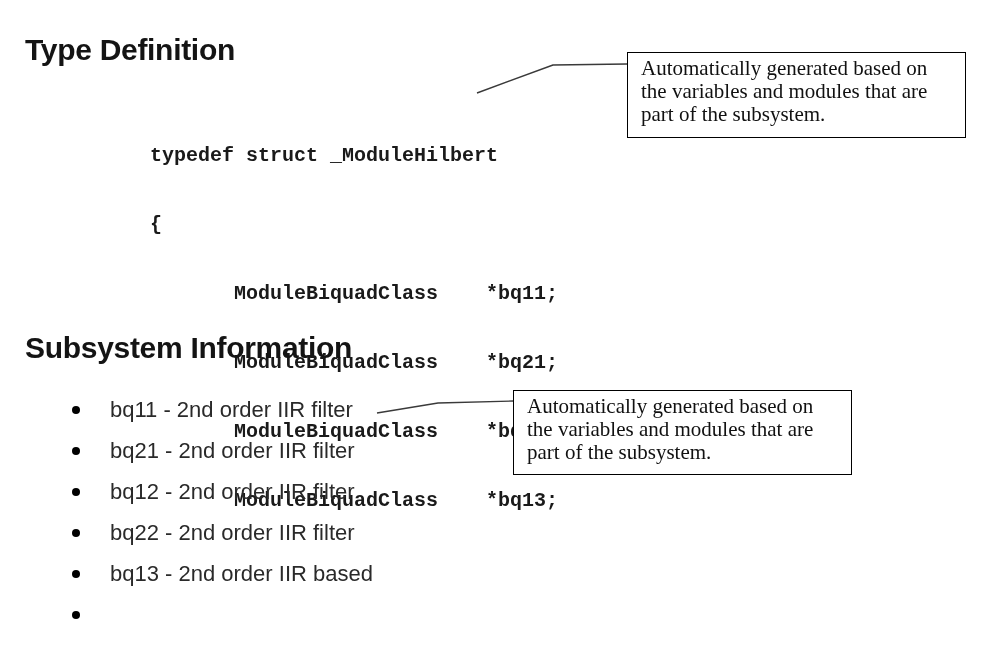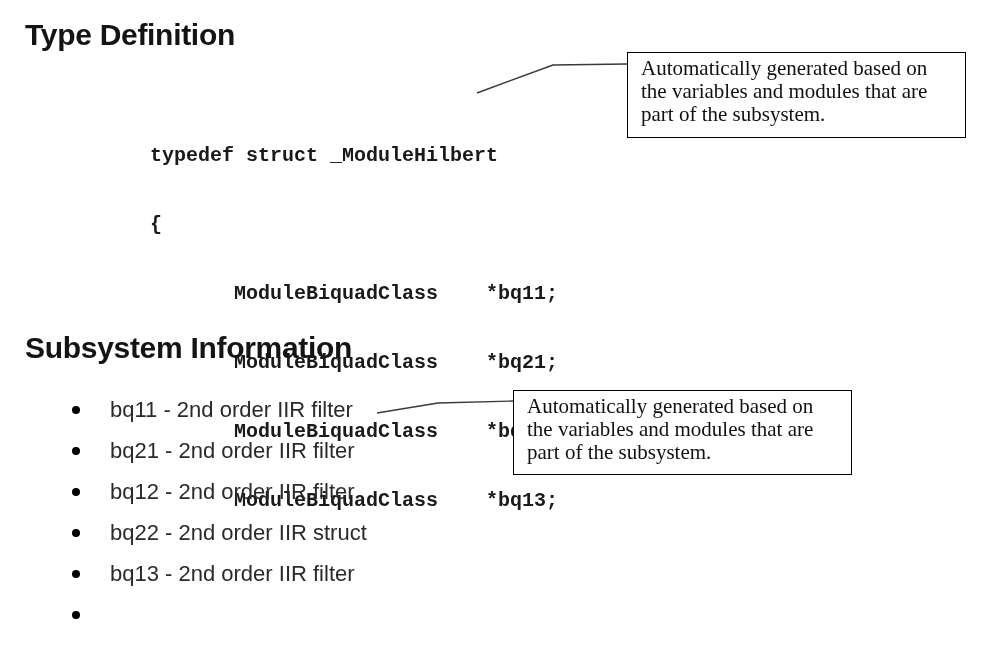--- a/index.html
+++ b/index.html
@@ -20,21 +20,21 @@
     left: 25px;
     font-family: "Liberation Sans", sans-serif;
     font-weight: bold;
     font-size: 30px;
     line-height: 32px;
     color: #141414;
     letter-spacing: -0.3px;
     white-space: nowrap;
     margin: 0;
   }
-  #heading-type-definition { top: 19px; }
+  #heading-type-definition { top: 34px; }
   #heading-subsystem-information { top: 332px; }
 
   .code-block {
     position: absolute;
     left: 150px;
     top: 98px;
     font-family: "Liberation Mono", "DejaVu Sans Mono", monospace;
     font-size: 20px;
     line-height: 23px;
     color: #1a1a1a;
@@ -127,25 +127,25 @@
     <li class="bullet-item">
       <span class="bullet-dot"></span>
       <span class="bullet-text">bq21 - 2nd order IIR filter</span>
     </li>
     <li class="bullet-item">
       <span class="bullet-dot"></span>
       <span class="bullet-text">bq12 - 2nd order IIR filter</span>
     </li>
     <li class="bullet-item">
       <span class="bullet-dot"></span>
-      <span class="bullet-text">bq22 - 2nd order IIR struct</span>
+      <span class="bullet-text">bq22 - 2nd order IIR filter</span>
     </li>
     <li class="bullet-item">
       <span class="bullet-dot"></span>
-      <span class="bullet-text">bq13 - 2nd order IIR filter</span>
+      <span class="bullet-text">bq13 - 2nd order IIR based</span>
     </li>
     <li class="bullet-item">
       <span class="bullet-dot"></span>
     </li>
   </ul>
 
   <div class="callout-box" id="callout-2">
     <span class="callout-line">Automatically generated based on</span>
     <span class="callout-line">the variables and modules that are</span>
     <span class="callout-line">part of the subsystem.</span>

